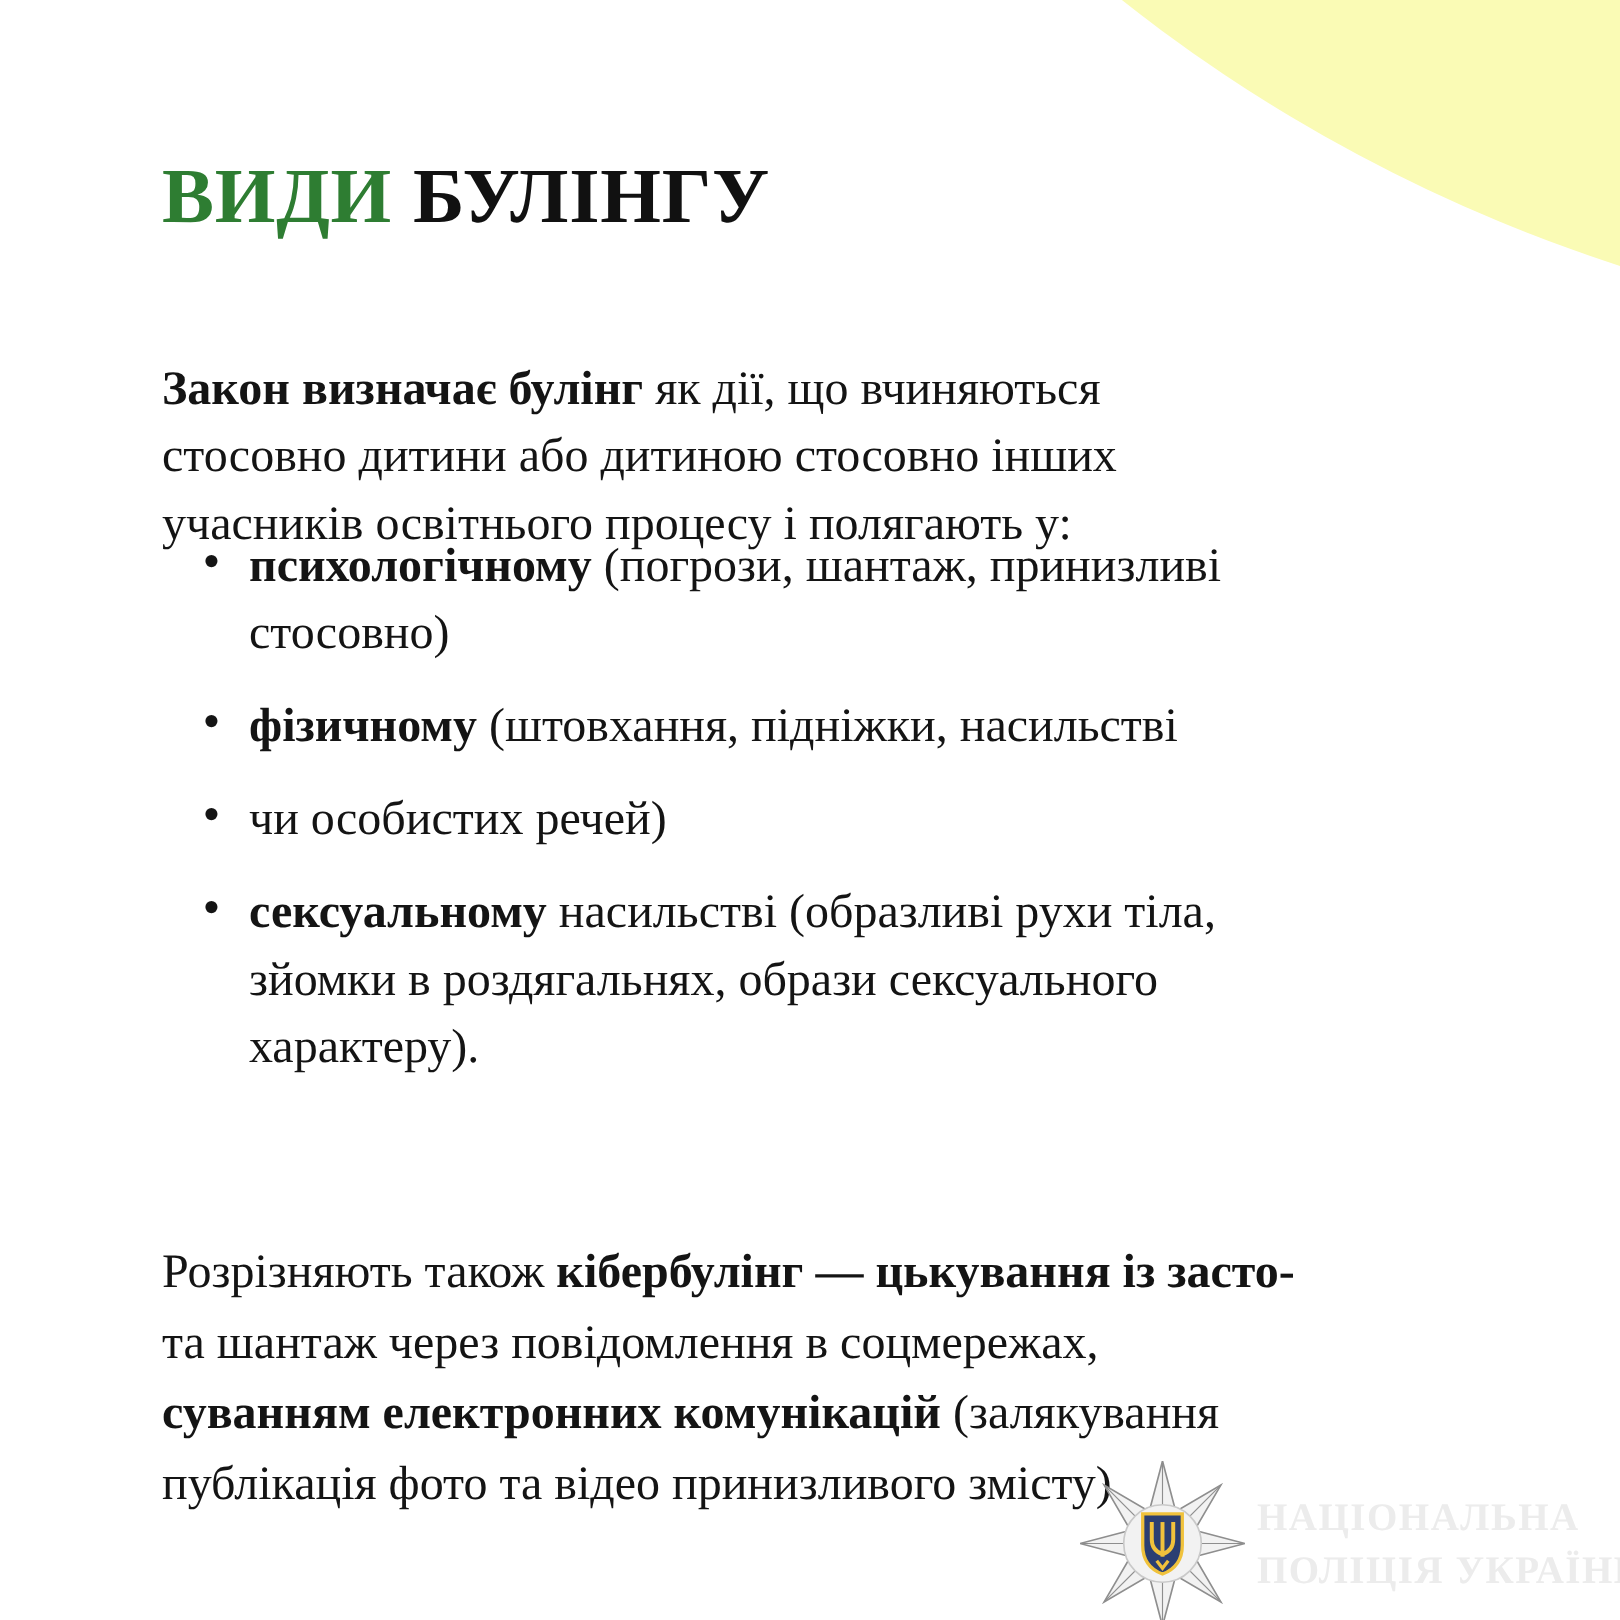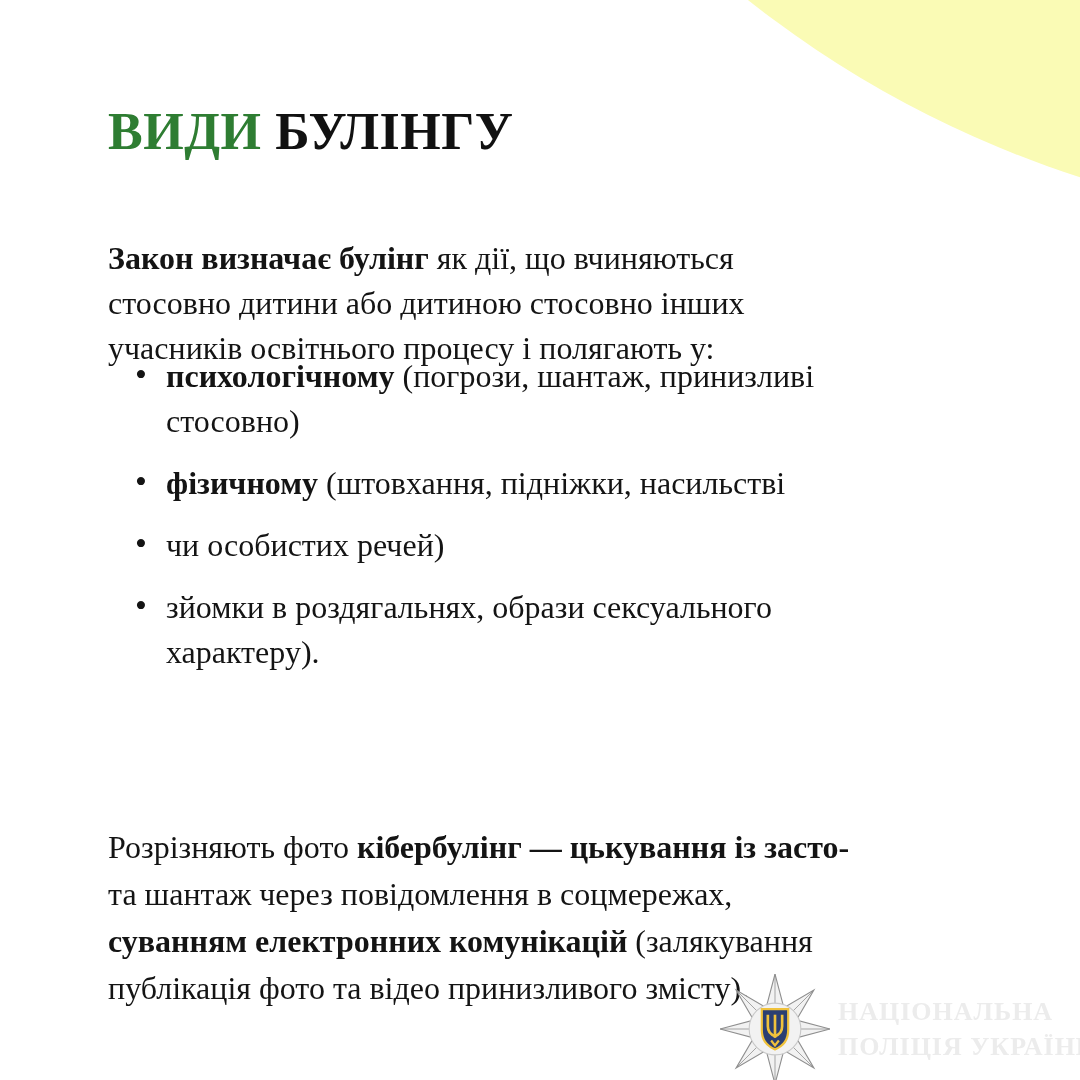--- a/index.html
+++ b/index.html
@@ -126,28 +126,29 @@
     <li>
       <span class="marker">•</span>
       <div class="lines">
           <div class="line"><span>чи особистих речей)</span></div>
         </div>
     </li>
 
     <li>
       <span class="marker">•</span>
       <div class="lines">
+          <div class="line"><b>сексуальному</b><span> насильстві (образливі рухи тіла,</span></div>
           <div class="line"><span>зйомки в роздягальнях, образи сексуального</span></div>
           <div class="line"><span>характеру).</span></div>
         </div>
     </li>
   </ul>
 
   <div class="outro bodytext">
-      <div class="line"><span>Розрізняють фото </span><b>кібербулінг — цькування із засто-</b></div>
+      <div class="line"><span>Розрізняють також </span><b>кібербулінг — цькування із засто-</b></div>
       <div class="line"><span>та шантаж через повідомлення в соцмережах,</span></div>
       <div class="line"><b>суванням електронних комунікацій</b><span> (залякування</span></div>
       <div class="line"><span>публікація фото та відео принизливого змісту).</span></div>
     </div>
 
   <svg class="badge" viewBox="0 0 100 100">
 
     <polygon points="50,0 58.04,30.6 85.36,14.64 69.4,41.96 100,50 69.4,58.04 85.36,85.36 58.04,69.4 50,100 41.96,69.4 14.64,85.36 30.6,58.04 0,50 30.6,41.96 14.64,14.64 41.96,30.6" fill="var(--badge_star_light)" stroke="var(--badge_star_line)" stroke-width="1"></polygon>
     <g stroke="var(--badge_star_line)" stroke-width="0.7">
       <line x1="50" y1="50" x2="50" y2="0"></line>

